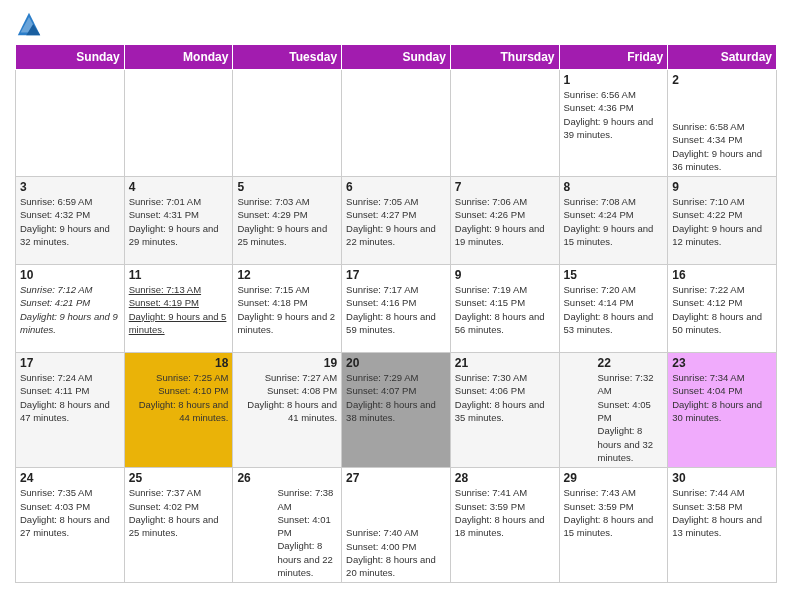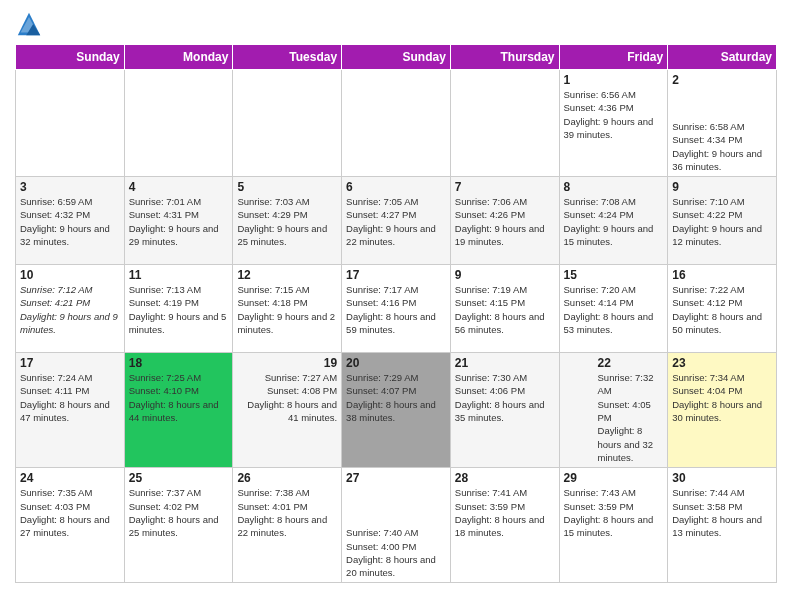--- a/index.html
+++ b/index.html
@@ -191,21 +191,21 @@
         </tr>
         <tr>
           <td>
             <span class="day-number">10</span>
             <div class="day-info" style="white-space: pre-line; font-style: italic;">Sunrise: 7:12 AM
 Sunset: 4:21 PM
 Daylight: 9 hours and 9 minutes.</div>
           </td>
           <td>
             <span class="day-number">11</span>
-            <div class="day-info" style="white-space: pre-line;">Sunrise: 7:13 AM
+            <div class="day-info" style="white-space: pre-line; text-decoration: underline;">Sunrise: 7:13 AM
 Sunset: 4:19 PM
 Daylight: 9 hours and 5 minutes.</div>
           </td>
           <td>
             <span class="day-number">12</span>
             <div class="day-info" style="white-space: pre-line;">Sunrise: 7:15 AM
 Sunset: 4:18 PM
 Daylight: 9 hours and 2 minutes.</div>
           </td>
           <td>
@@ -233,21 +233,21 @@
 Daylight: 8 hours and 50 minutes.</div>
           </td>
         </tr>
         <tr>
           <td style="background: rgb(245, 245, 245);">
             <span class="day-number">17</span>
             <div class="day-info" style="white-space: pre-line;">Sunrise: 7:24 AM
 Sunset: 4:11 PM
 Daylight: 8 hours and 47 minutes.</div>
           </td>
-          <td style="background: #22c55e;">
+          <td style="background: #eab308; text-align: right;">
             <span class="day-number">18</span>
             <div class="day-info" style="white-space: pre-line;">Sunrise: 7:25 AM
 Sunset: 4:10 PM
 Daylight: 8 hours and 44 minutes.</div>
           </td>
           <td style="background: rgb(245, 245, 245); text-align: right;">
             <span class="day-number">19</span>
             <div class="day-info" style="white-space: pre-line;">Sunrise: 7:27 AM
 Sunset: 4:08 PM
 Daylight: 8 hours and 41 minutes.</div>
@@ -263,21 +263,21 @@
             <div class="day-info" style="white-space: pre-line;">Sunrise: 7:30 AM
 Sunset: 4:06 PM
 Daylight: 8 hours and 35 minutes.</div>
           </td>
           <td style="background: rgb(245, 245, 245); padding-left: 38px;">
             <span class="day-number">22</span>
             <div class="day-info" style="white-space: pre-line;">Sunrise: 7:32 AM
 Sunset: 4:05 PM
 Daylight: 8 hours and 32 minutes.</div>
           </td>
-          <td style="background: #fef9c3;">
+          <td style="background: #f0abfc;">
             <span class="day-number">23</span>
             <div class="day-info" style="white-space: pre-line;">Sunrise: 7:34 AM
 Sunset: 4:04 PM
 Daylight: 8 hours and 30 minutes.</div>
           </td>
         </tr>
         <tr>
           <td>
             <span class="day-number">24</span>
             <div class="day-info" style="white-space: pre-line;">Sunrise: 7:35 AM
@@ -285,21 +285,21 @@
 Daylight: 8 hours and 27 minutes.</div>
           </td>
           <td>
             <span class="day-number">25</span>
             <div class="day-info" style="white-space: pre-line;">Sunrise: 7:37 AM
 Sunset: 4:02 PM
 Daylight: 8 hours and 25 minutes.</div>
           </td>
           <td>
             <span class="day-number">26</span>
-            <div class="day-info" style="white-space: pre-line;">Sunrise: 7:38 AM
+            <div class="day-info" style="white-space: pre-line; margin-left: 40px;">Sunrise: 7:38 AM
 Sunset: 4:01 PM
 Daylight: 8 hours and 22 minutes.</div>
           </td>
           <td>
             <span class="day-number">27</span>
             <div class="day-info" style="white-space: pre-line; margin-top: 41px;">Sunrise: 7:40 AM
 Sunset: 4:00 PM
 Daylight: 8 hours and 20 minutes.</div>
           </td>
           <td>

